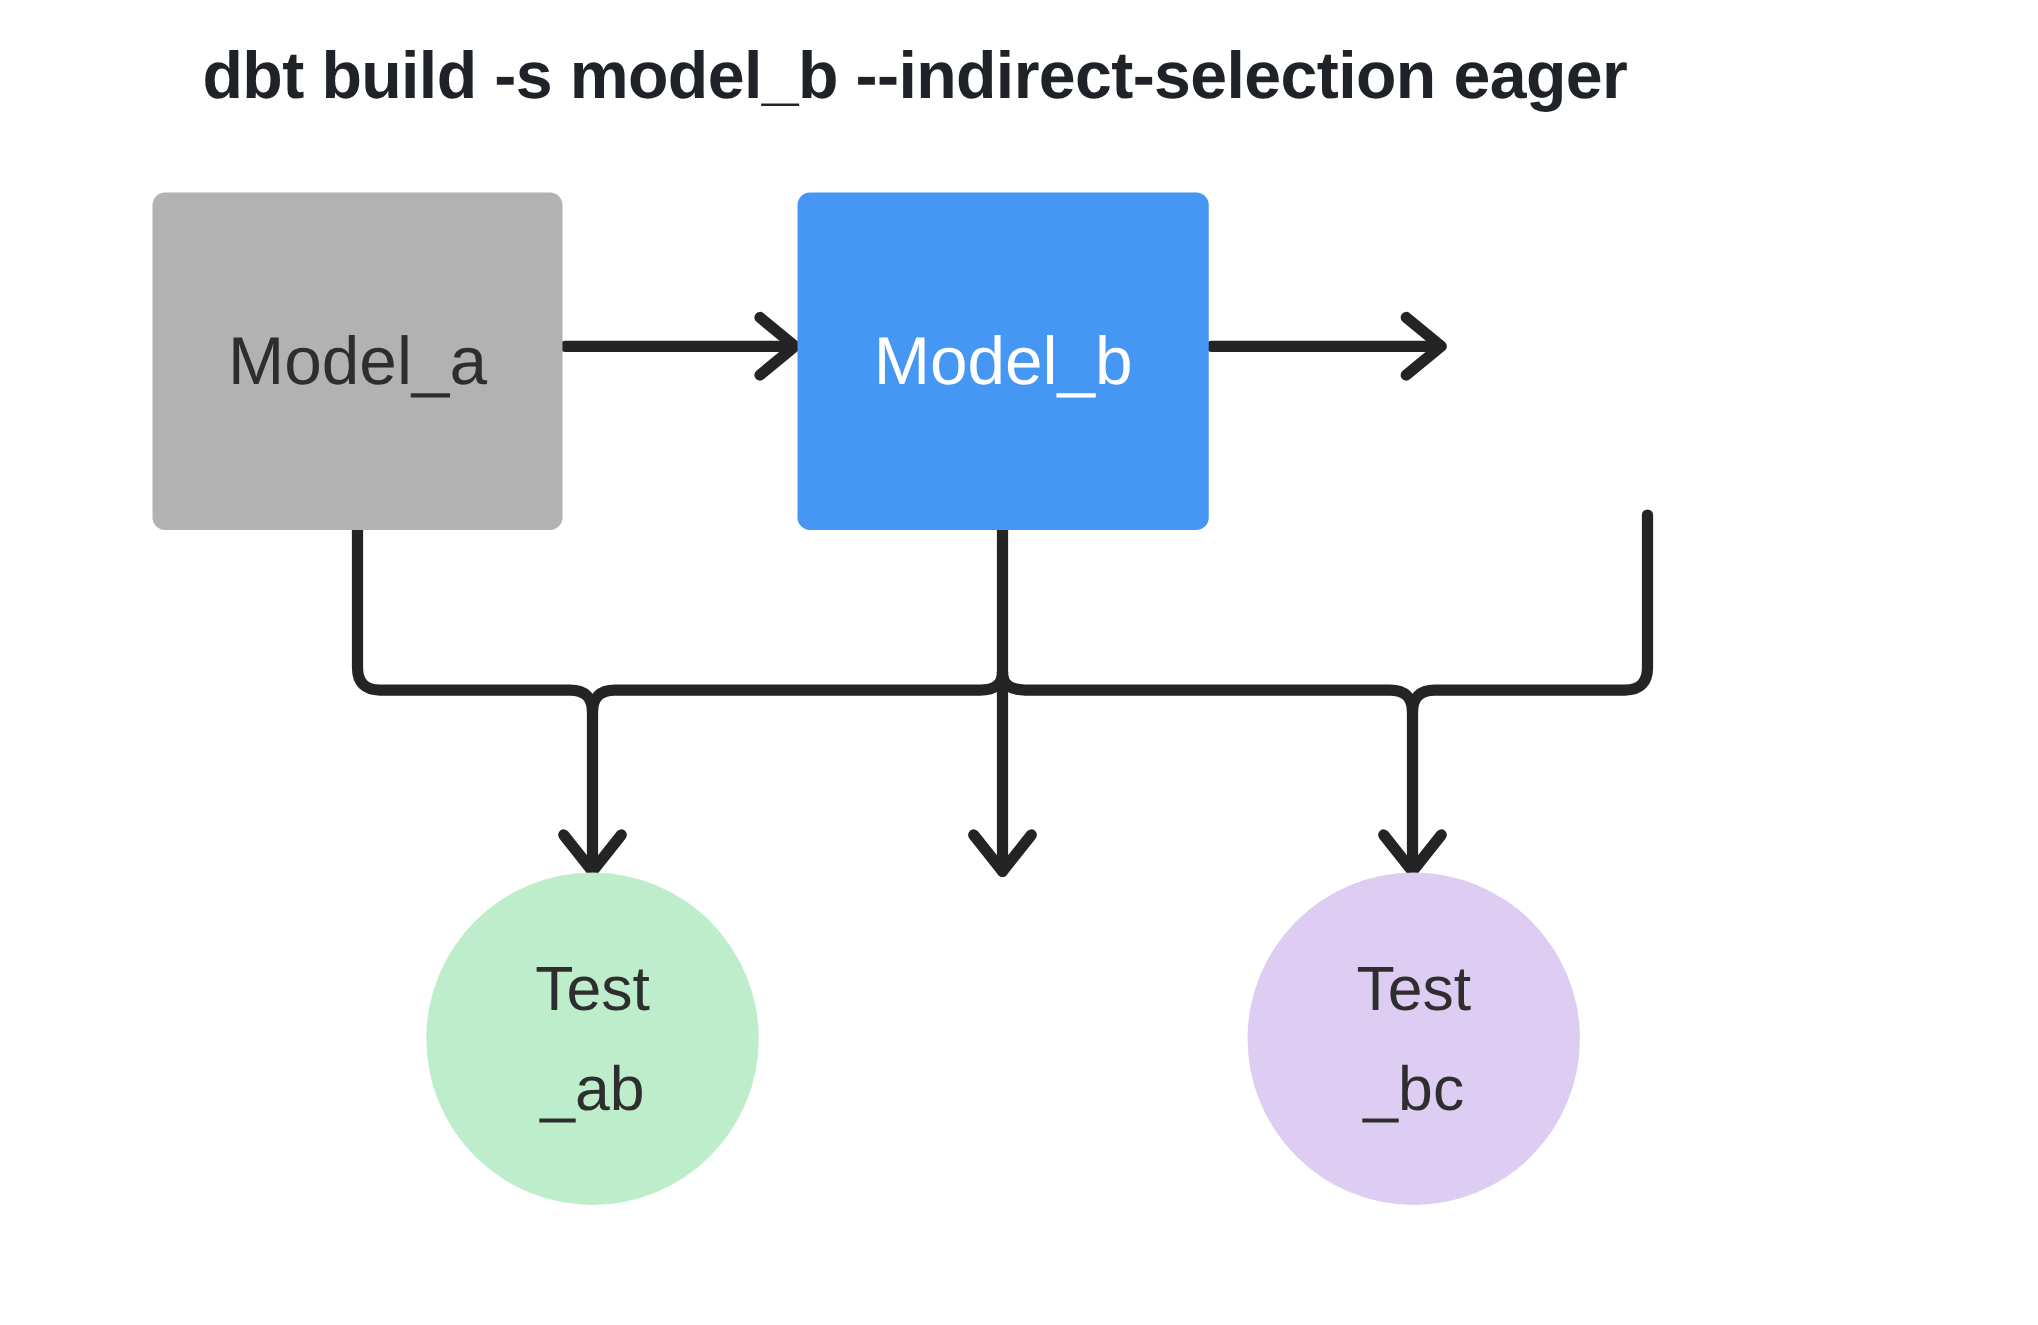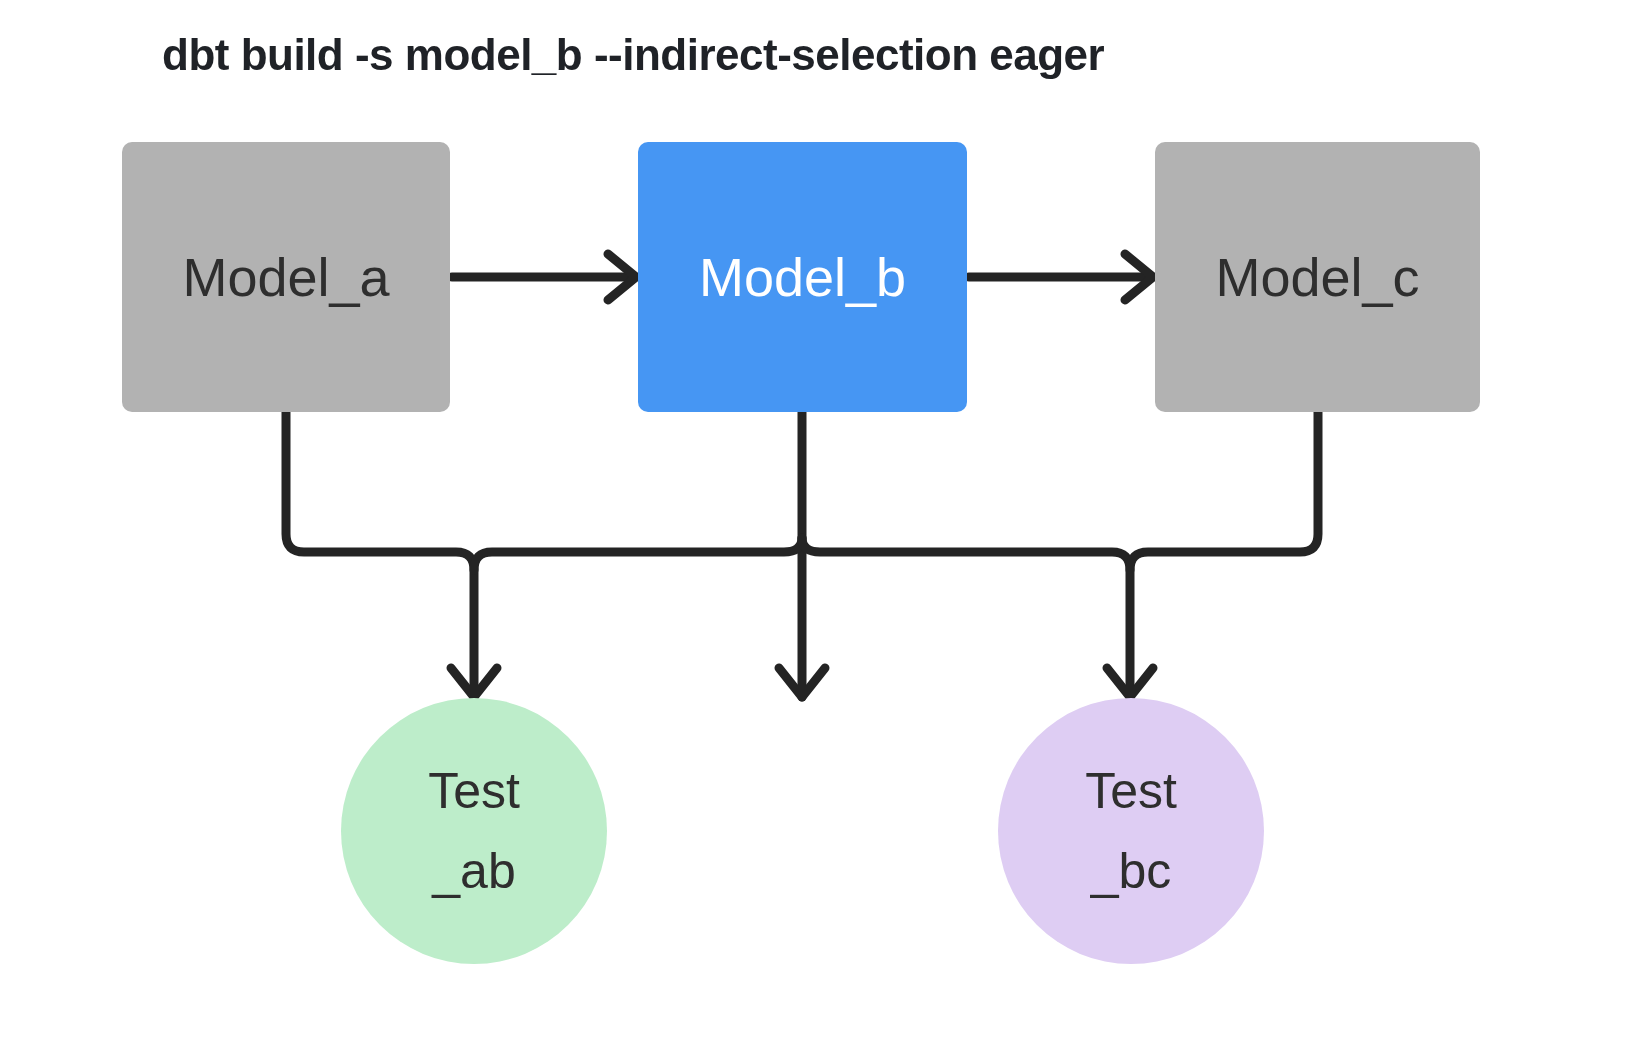--- a/index.html
+++ b/index.html
@@ -7,39 +7,39 @@
     width: 1630px; height: 1060px;
     background: #ffffff;
     font-family: "Liberation Sans", sans-serif;
     overflow: hidden;
   }
   .canvas { position: relative; width: 1630px; height: 1060px; background: #ffffff; }
 
   .title {
     position: absolute;
     left: 162px; top: 30px;
-    font-size: 44px;
+    font-size: 53px;
     font-weight: 600;
     letter-spacing: -0.5px;
     color: #1f2227;
     white-space: nowrap;
   }
 
   .edges {
     position: absolute;
     left: 0; top: 0;
     width: 1630px; height: 1060px;
     z-index: 1;
   }
 
   .node { z-index: 2; }
 
   .box {
     position: absolute;
-    top: 142px;
+    top: 154px;
     height: 270px;
     border-radius: 10px;
     display: flex;
     align-items: center;
     justify-content: center;
     font-size: 54px;
     z-index: 2;
   }
   .box-a { left: 122px; width: 328px; }
   .box-b { left: 638px; width: 329px; }
@@ -98,23 +98,20 @@
   </svg>
 
   <div class="box box-a node" style="background: rgb(178, 178, 178); color: rgb(46, 46, 46);">
     <span class="box-label">Model_a</span>
   </div>
 
   <div class="box box-b node" style="background: rgb(70, 150, 243); color: rgb(255, 255, 255);">
     <span class="box-label">Model_b</span>
   </div>
 
-  <div class="box box-c node" style="background: rgb(178, 178, 178); color: rgb(46, 46, 46);">
-    <span class="box-label">Model_c</span>
-  </div>
 
   <div class="circle circle-ab node" style="background: rgb(189, 237, 202); color: rgb(46, 46, 46);">
     <span class="node-line">Test</span>
     <span class="node-line">_ab</span>
   </div>
 
 
   <div class="circle circle-bc node" style="background: rgb(222, 205, 243); color: rgb(46, 46, 46);">
     <span class="node-line">Test</span>
     <span class="node-line">_bc</span>

